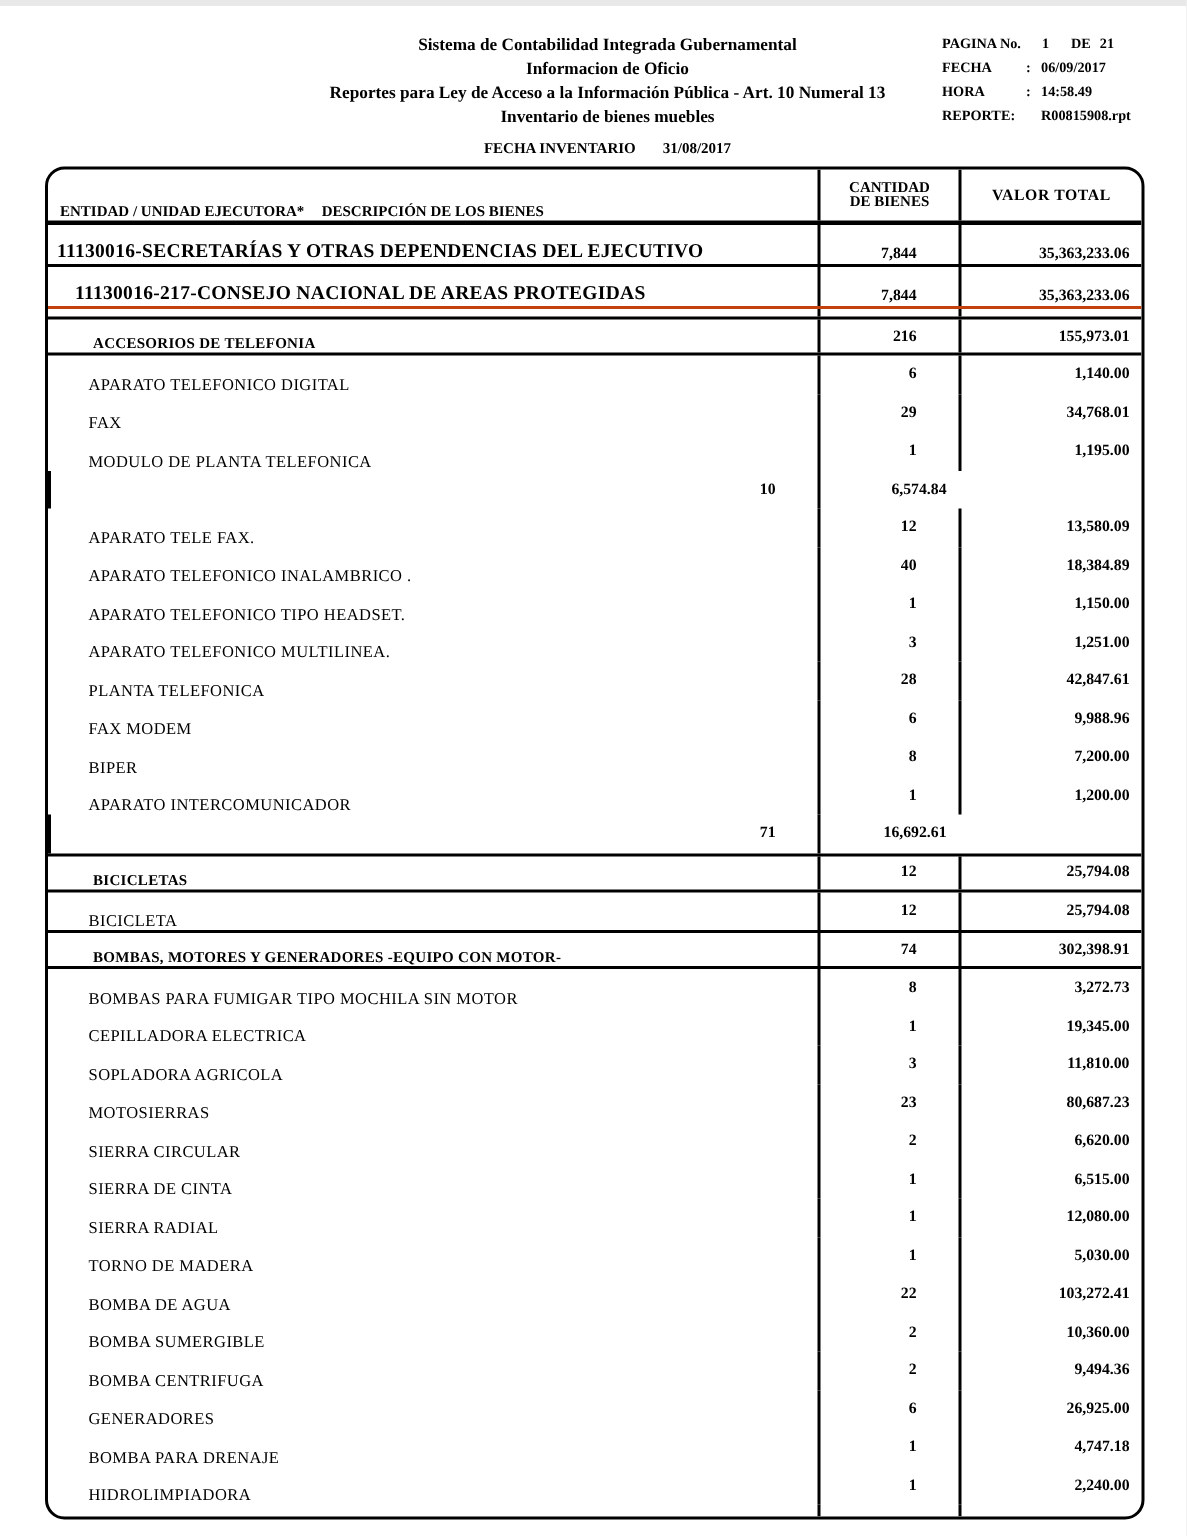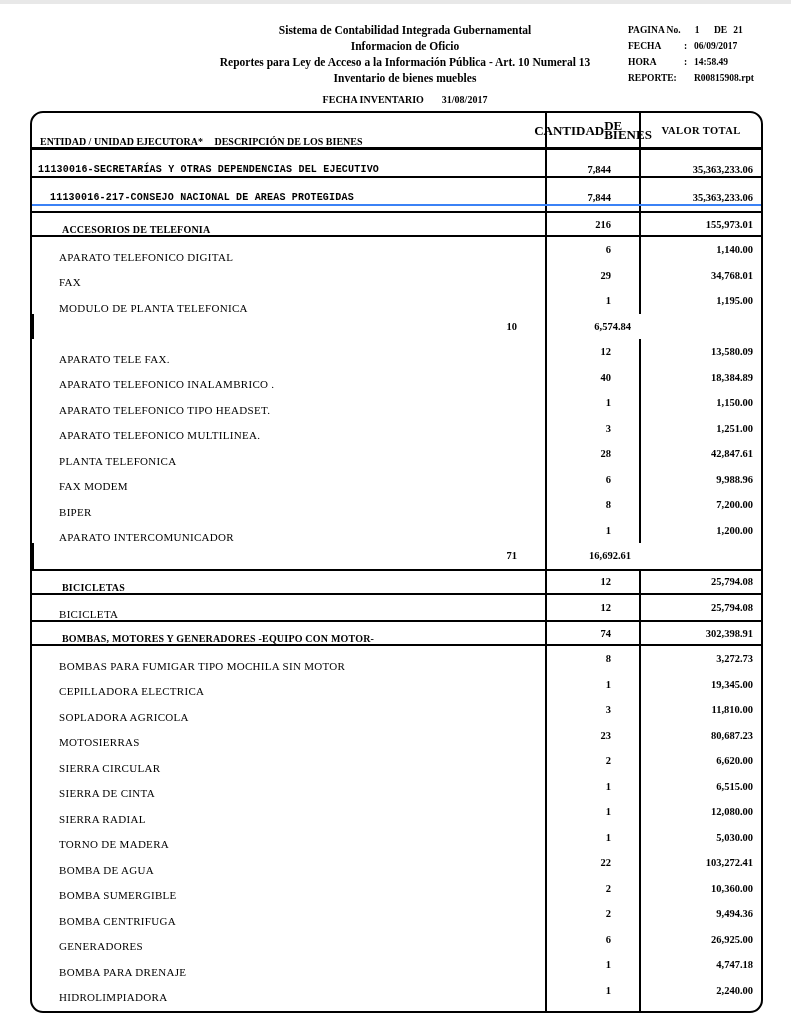--- a/index.html
+++ b/index.html
@@ -33,31 +33,31 @@
     justify-content:flex-end;box-sizing:border-box;
     font-weight:bold;font-size:10.5px;
   }
   .c-qty{padding-right:28px;}
   .c-val{padding-right:8px;}
   .c-desc{display:flex;align-items:flex-end;box-sizing:border-box;}
   
   .thead{height:34px;border-bottom:3px solid #000;}
   .thead .c-desc{position:relative;padding-left:8px;font-weight:bold;font-size:10px;}
   .center-label{position:absolute;left:50%;transform:translateX(-50%);white-space:nowrap;}
-  .hdr-qty{justify-content:center;align-items:center;
-    font-size:13px;line-height:9px;padding-right:0;}
+  .hdr-qty{flex-direction:column;justify-content:center;align-items:center;
+    font-size:10px;line-height:9px;padding-right:0;}
   .hdr-val{justify-content:center;padding-right:0;font-size:10.5px;letter-spacing:.4px;}
   
   .entity,.unit{height:26px;}
   .entity .c-desc,.unit .c-desc,
   .entity .c-qty,.unit .c-qty,
   .entity .c-val,.unit .c-val{align-items:flex-end;padding-bottom:1px;}
-  .entity .c-desc,.unit .c-desc{font-weight:bold;font-size:10px;letter-spacing:.2px;font-family:Liberation Mono, monospace;}
+  .entity .c-desc,.unit .c-desc{font-weight:bold;font-size:13px;letter-spacing:.2px;}
   .entity{border-bottom:2.5px solid #000;}
-  .unit{border-bottom:2px solid #3b82f6;}
+  .unit{border-bottom:2px solid #c2410c;}
   .entity .c-desc{padding-left:6px;}
   .unit .c-desc{padding-left:18px;}
   .rule-spacer{height:5px;border-bottom:2.5px solid #000;}
   
   .category{height:22px;border-bottom:2px solid #000;}
   .category{border-top:2px solid #000;}
   .category.first{border-top:none;}
   .category .c-desc{padding-left:30px;font-weight:bold;font-size:10px;letter-spacing:.2px;}
   
   .item{height:25.5px;}

